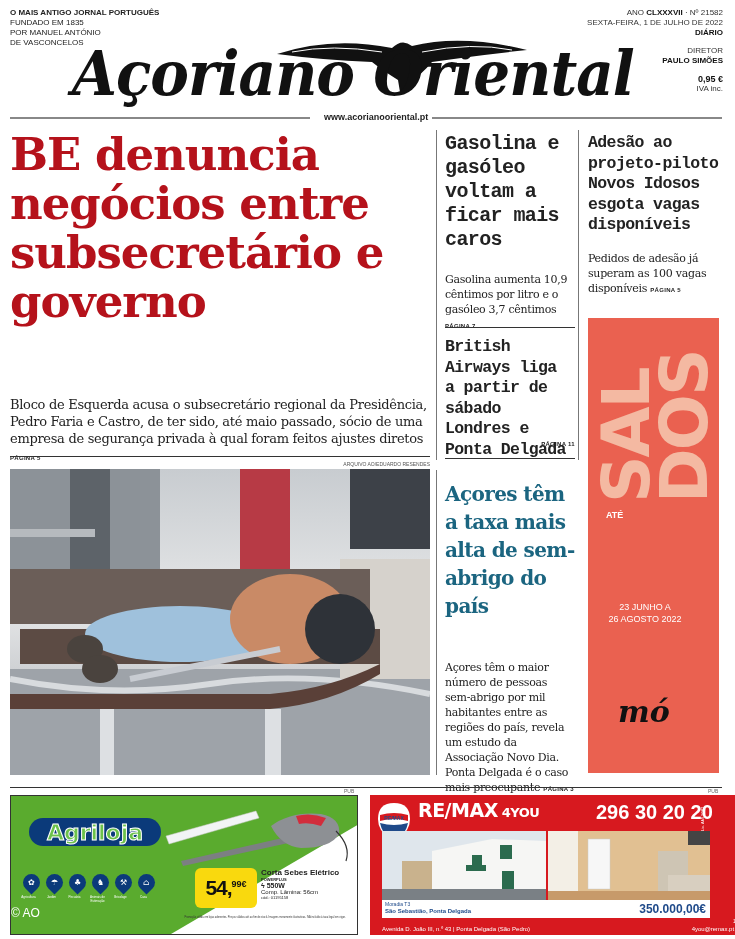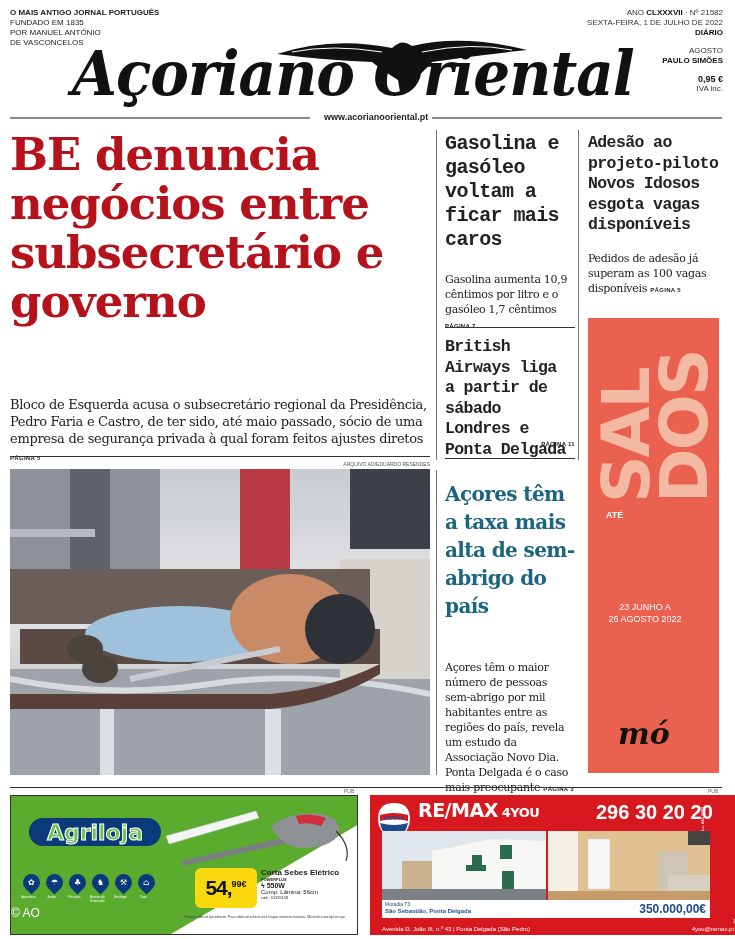--- a/index.html
+++ b/index.html
@@ -49,21 +49,21 @@
   #idosos-sub { top: 251px; font-size: 11px; line-height: 15px; letter-spacing: -0.3px; }
 
   
   #saldos { left: 588px; top: 318px; width: 131px; height: 455px; background: #ea6150; overflow: hidden; }
   #saldos-words { position: absolute; left: 0; top: 0; width: 131px; height: 185px; }
   .saldo-word { position: absolute; font-family: "DejaVu Sans", sans-serif; font-weight: 700; color: #f4b9a2; font-size: 66px; line-height: 66px; transform: rotate(-90deg); transform-origin: left top; white-space: nowrap; letter-spacing: -2px; }
   #saldos-ate { position: absolute; left: 18px; top: 192px; font-family: "Liberation Sans", sans-serif; font-weight: 700; font-size: 9px; color: #fff; }
   #saldos-pct { position: absolute; left: 14px; top: 200px; font-family: "DejaVu Sans", sans-serif; font-weight: 700; font-size: 44px; color: #fff; letter-spacing: -2px; }
   #saldos-pct small { font-size: 20px; vertical-align: 14px; margin-left: 3px; }
   #saldos-dates { position: absolute; left: 0; top: 283px; width: 114px; text-align: center; font-family: "Liberation Sans", sans-serif; font-size: 9px; line-height: 12px; color: #fff; }
-  #saldos-logo { position: absolute; left: 30px; top: 398px; font-family: "DejaVu Serif", serif; font-style: italic; font-weight: 700; font-size: 30px; color: #111; }
+  #saldos-logo { position: absolute; left: 30px; top: 376px; font-family: "DejaVu Serif", serif; font-style: italic; font-weight: 700; font-size: 30px; color: #111; }
 
   
   #ads-rule { left: 10px; top: 787px; width: 712px; height: 1px; background: #333; }
   .pub { font-family: "Liberation Sans", sans-serif; font-size: 5px; color: #666; }
   #agri { left: 10px; top: 795px; width: 348px; height: 140px; background: #fff; border: 1px solid #333; overflow: hidden; }
   #agri-green { position: absolute; left: 0; top: 0; width: 348px; height: 140px; background: #5aab2e; clip-path: polygon(0 0, 100% 0, 100% 20%, 45% 100%, 0 100%); }
   #agri-logo { position: absolute; left: 18px; top: 22px; width: 132px; height: 28px; background: #0b3a7a; border-radius: 22px; display: flex; align-items: center; justify-content: center; }
   #agri-logo span { font-family: "DejaVu Sans", sans-serif; font-weight: 700; font-size: 22px; color: #6cc24a; -webkit-text-stroke: 1px #fff; }
   #agri-icons { position: absolute; left: 12px; top: 78px; display: flex; gap: 6px; }
   .agri-pin { width: 17px; height: 17px; border-radius: 50% 50% 50% 0; transform: rotate(-45deg); background: #0b3a7a; display: flex; align-items: center; justify-content: center; }
@@ -115,21 +115,21 @@
     <path d="M20 18 Q60 10 110 18 M150 18 Q200 8 240 16" stroke="#fff" stroke-width="1" fill="none"></path>
   </svg>
   <div id="logo-text">Açoriano Oriental</div>
 </div>
 
 <div class="abs sans" id="mh-right">
   <div><span>ANO</span> <span class="b">CLXXXVII</span> <span>· Nº 21582</span></div>
   <div>SEXTA-FEIRA, 1 DE JULHO DE 2022</div>
   <div class="b">DIÁRIO</div>
   <div style="height:8px"></div>
-  <div>AGOSTO</div>
+  <div>DIRETOR</div>
   <div class="b">PAULO SIMÕES</div>
   <div style="height:8px"></div>
   <div class="b" style="font-size:9px">0,95 €</div>
   <div>IVA inc.</div>
 </div>
 
 <div class="abs" id="url-line">
   <div class="rule" style="left:0;width:300px"></div>
   <div class="rule" style="left:420px;width:292px"></div>
   <span id="url-text" class="sans">www.acorianooriental.pt</span>
@@ -167,21 +167,21 @@
   <ellipse cx="75" cy="180" rx="18" ry="14" fill="#4a433e"></ellipse>
   <ellipse cx="90" cy="200" rx="18" ry="14" fill="#4a433e"></ellipse>
   <path d="M120 210 L270 180" stroke="#c8ccd2" stroke-width="6"></path>
 </svg>
 
 <div class="abs vrule" style="left:436px;top:130px;height:330px"></div>
 <div class="abs vrule" style="left:578px;top:130px;height:330px"></div>
 <div class="abs vrule" style="left:436px;top:470px;height:305px"></div>
 
 <h2 class="abs c2 hl-black" id="gas-title">Gasolina e gasóleo voltam a ficar mais caros</h2>
-<p class="abs c2 serif" id="gas-sub"><span>Gasolina aumenta 10,9 cêntimos por litro e o gasóleo 1,7 cêntimos</span> <span class="pg">PÁGINA 7</span></p>
+<p class="abs c2 serif" id="gas-sub"><span>Gasolina aumenta 10,9 cêntimos por litro e o gasóleo 3,7 cêntimos</span> <span class="pg">PÁGINA 7</span></p>
 <div class="abs" id="c2-rule1"></div>
 <h2 class="abs c2 hl-black" id="ba-title">British Airways liga a partir de sábado Londres e Ponta Delgada</h2>
 <div class="abs pg" id="ba-pg">PÁGINA 11</div>
 <div class="abs" id="c2-rule2"></div>
 <h2 class="abs c2" id="acores-title">Açores têm a taxa mais alta de sem-abrigo do país</h2>
 <p class="abs c2 serif" id="acores-sub"><span>Açores têm o maior número de pessoas sem-abrigo por mil habitantes entre as regiões do país, revela um estudo da Associação Novo Dia. Ponta Delgada é o caso mais preocupante</span> <span class="pg">PÁGINA 3</span></p>
 
 <h2 class="abs c3 hl-black" id="idosos-title">Adesão ao projeto-piloto Novos Idosos esgota vagas disponíveis</h2>
 <p class="abs c3 serif" id="idosos-sub"><span>Pedidos de adesão já superam as 100 vagas disponíveis</span> <span class="pg">PÁGINA 5</span></p>
 

